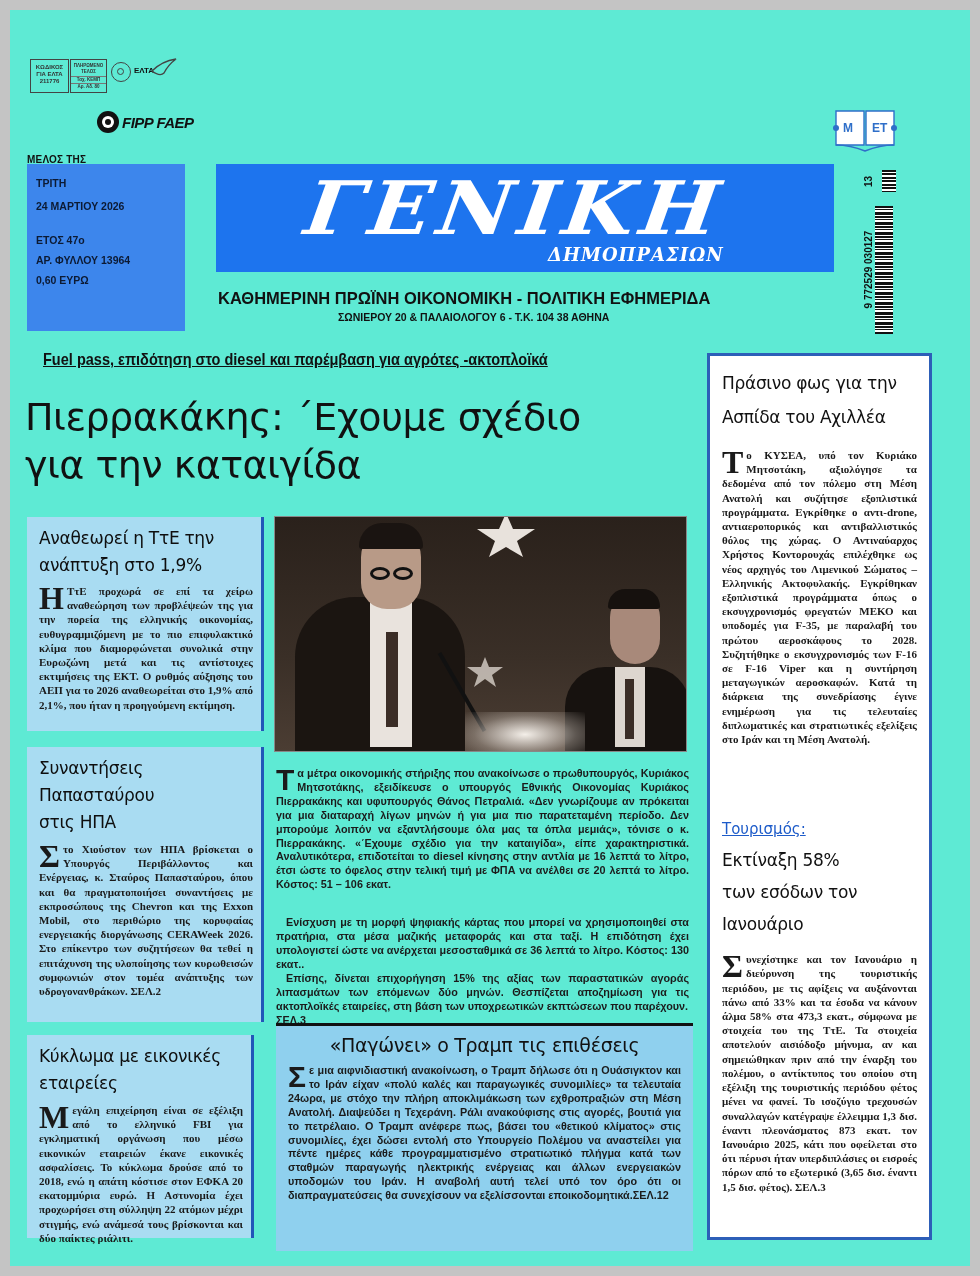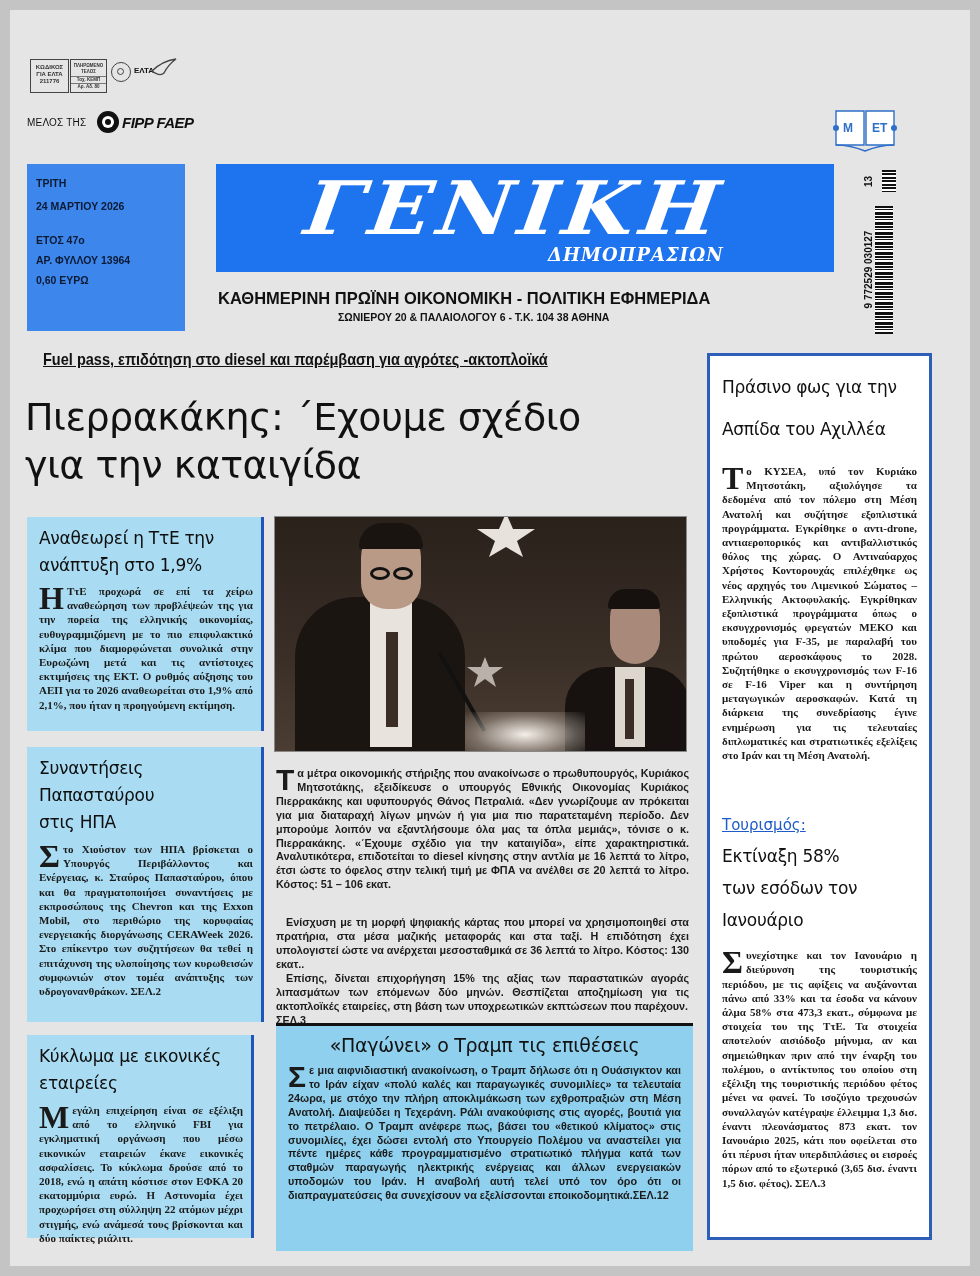--- a/index.html
+++ b/index.html
@@ -1,23 +1,23 @@
 <!DOCTYPE html>
 <html><head>
 <meta charset="utf-8">
 <style>
   * { box-sizing: border-box; margin: 0; padding: 0; }
   html, body { width: 980px; height: 1276px; background: #c4c4c4; overflow: hidden; }
   body { position: relative; font-family: "Liberation Sans", sans-serif; color: #111; }
-  .page { position: absolute; left: 10px; top: 10px; width: 960px; height: 1256px; background: #e5e5e5; }
+  .page { position: absolute; left: 10px; top: 10px; width: 960px; height: 1256px; background: #5eead4; }
   .abs { position: absolute; }
 
   
   .postbox { border: 1px solid #444; font-size: 6px; line-height: 7px; text-align: center; font-weight: bold; color: #333; }
-  .member { font-size: 10px; font-weight: normal; letter-spacing: .2px; }
+  .member { font-size: 10px; font-weight: bold; letter-spacing: .2px; margin-top: 37px; }
   .fipp { font-weight: bold; font-style: italic; font-size: 15px; letter-spacing: -0.5px; }
 
   
   .datebox { background: #3d86ec; color: #0c1a33; font-weight: bold; font-size: 10.5px; padding: 12px 9px; }
   .datebox div { line-height: 14px; }
 
   
   .masthead { background: #1d74ee; }
   .mast-title { font-family: "DejaVu Serif", serif; font-weight: bold; font-style: italic; color: #fff; font-size: 82px; letter-spacing: 6px; transform: skewX(-8deg) scaleY(0.9); }
   .mast-sub { font-family: "DejaVu Serif", serif; font-weight: bold; font-style: italic; color: #fff; font-size: 18px; letter-spacing: 1px; text-align: center; }
@@ -39,21 +39,21 @@
 
   
   .sans-body { font-family: "Liberation Sans", sans-serif; font-weight: bold; font-size: 10.8px; line-height: 13.9px; text-align: justify; color: #1b1b1b; }
   .dropcap-sans { float: left; font-family: "Liberation Sans", sans-serif; font-weight: bold; font-size: 30px; line-height: 24px; margin: 1px 3px 0 0; }
 
   .trump { background: #8fd0ee; border-top: 3px solid #111; padding: 8px 12px; }
   .trump h3 { font-family: "DejaVu Sans", sans-serif; font-weight: normal; font-size: 19px; text-align: center; margin-bottom: 8px; letter-spacing: -0.3px; }
 
   
   .rbox { border: 3px solid #2d5fb8; padding: 10px 12px; background: #fff; }
-  .rbox h3 { font-family: "DejaVu Sans", sans-serif; font-weight: normal; font-size: 17px; line-height: 42px; color: #111; letter-spacing: -0.3px; }
+  .rbox h3 { font-family: "DejaVu Sans", sans-serif; font-weight: normal; font-size: 17px; line-height: 34px; color: #111; letter-spacing: -0.3px; }
   .rsub { color: #1d5bc9; font-size: 15px; text-decoration: underline; font-family: "DejaVu Sans", sans-serif; }
 </style>
 </head>
 <body>
 
 <div class="page">
 
   <div class="abs postbox" style="left:20px;top:49px;width:39px;height:34px;padding-top:4px;">
     <div>ΚΩΔΙΚΟΣ</div>
     <div>ΓΙΑ ΕΛΤΑ</div>
@@ -185,21 +185,21 @@
     </div>
   </div>
 
   <div class="abs rbox" style="left:697px;top:343px;width:225px;height:887px;">
     <div>
       <h3 style="width:180px;">Πράσινο φως για την Ασπίδα του Αχιλλέα</h3>
       <div class="serif-body" style="margin-top:14px;">
         <span class="dropcap">Τ</span><span>ο ΚΥΣΕΑ, υπό τον Κυριάκο Μητσοτάκη, αξιολόγησε τα δεδομένα από τον πόλεμο στη Μέση Ανατολή και συζήτησε εξοπλιστικά προγράμματα. Εγκρίθηκε ο αντι-drone, αντιαεροπορικός και αντιβαλλιστικός θόλος της χώρας. Ο Αντιναύαρχος Χρήστος Κοντορουχάς επιλέχθηκε ως νέος αρχηγός του Λιμενικού Σώματος – Ελληνικής Ακτοφυλακής. Εγκρίθηκαν εξοπλιστικά προγράμματα όπως ο εκσυγχρονισμός φρεγατών ΜΕΚΟ και υποδομές για F-35, με παραλαβή του πρώτου αεροσκάφους το 2028. Συζητήθηκε ο εκσυγχρονισμός των F-16 σε F-16 Viper και η συντήρηση μεταγωγικών αεροσκαφών. Κατά τη διάρκεια της συνεδρίασης έγινε ενημέρωση για τις τελευταίες διπλωματικές και στρατιωτικές εξελίξεις στο Ιράν και τη Μέση Ανατολή.</span>
       </div>
     </div>
-    <div style="margin-top:54px;">
+    <div style="margin-top:74px;">
       <div class="rsub">Τουρισμός:</div>
       <h3 style="width:140px;margin-top:6px;line-height:32px;">Εκτίναξη 58% των εσόδων τον Ιανουάριο</h3>
       <div class="serif-body" style="margin-top:12px;">
         <span class="dropcap">Σ</span><span>υνεχίστηκε και τον Ιανουάριο η διεύρυνση της τουριστικής περιόδου, με τις αφίξεις να αυξάνονται πάνω από 33% και τα έσοδα να κάνουν άλμα 58% στα 473,3 εκατ., σύμφωνα με στοιχεία του της ΤτΕ. Τα στοιχεία αποτελούν αισιόδοξο μήνυμα, αν και σημειώθηκαν πριν από την έναρξη του πολέμου, ο αντίκτυπος του οποίου στη εξέλιξη της τουριστικής περιόδου φέτος μένει να φανεί. Το ισοζύγιο τρεχουσών συναλλαγών κατέγραψε έλλειμμα 1,3 δισ. έναντι πλεονάσματος 873 εκατ. τον Ιανουάριο 2025, κάτι που οφείλεται στο ότι πέρυσι ήταν υπερδιπλάσιες οι εισροές πόρων από το εξωτερικό (3,65 δισ. έναντι 1,5 δισ. φέτος). ΣΕΛ.3</span>
       </div>
     </div>
   </div>
 
 </div>
 

